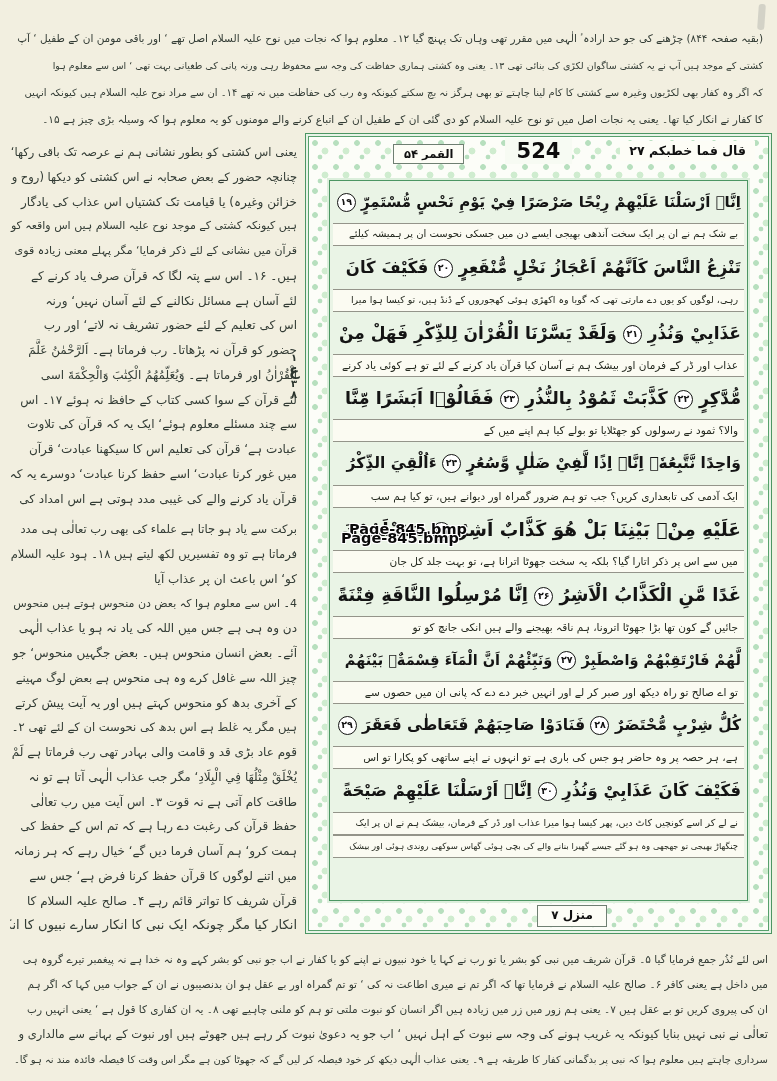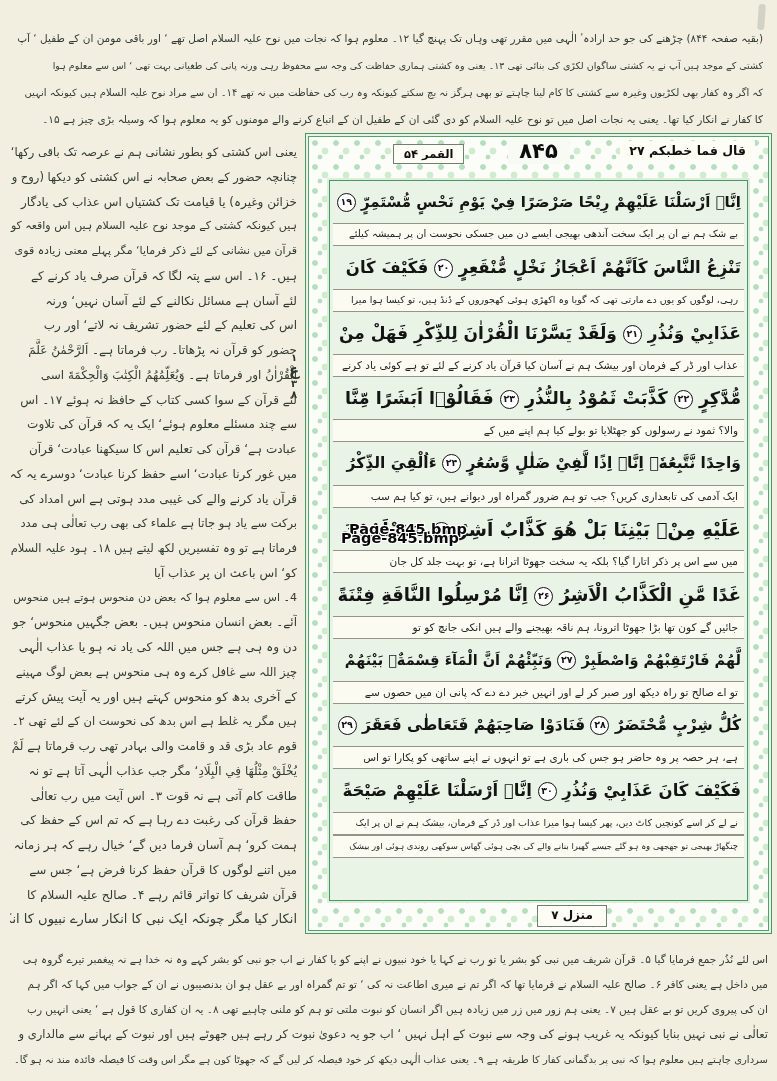--- a/index.html
+++ b/index.html
@@ -84,26 +84,26 @@
       <div class="cline jfit" style="word-spacing: 0px;">ہیں۔ ۱۶۔ اس سے پتہ لگا کہ قرآن صرف یاد کرنے کے</div>
       <div class="cline jfit" style="word-spacing: 0px;">لئے آسان ہے مسائل نکالنے کے لئے آسان نہیں‘ ورنہ</div>
       <div class="cline jfit" style="word-spacing: 0px;">اس کی تعلیم کے لئے حضور تشریف نہ لاتے‘ اور رب</div>
       <div class="cline jfit" style="word-spacing: 0px;">حضور کو قرآن نہ پڑھاتا۔ رب فرماتا ہے۔ اَلرَّحْمٰنُ عَلَّمَ</div>
       <div class="cline jfit" style="word-spacing: 0px;">الْقُرْاٰنُ اور فرماتا ہے۔ وَيُعَلِّمُهُمُ الْكِتٰبَ وَالْحِكْمَةَ اسی</div>
       <div class="cline jfit" style="word-spacing: 0px;">لئے قرآن کے سوا کسی کتاب کے حافظ نہ ہوئے ۱۷۔ اس</div>
       <div class="cline jfit" style="word-spacing: 0px;">سے چند مسئلے معلوم ہوئے‘ ایک یہ کہ قرآن کی تلاوت</div>
       <div class="cline jfit" style="word-spacing: 0px;">عبادت ہے‘ قرآن کی تعلیم اس کا سیکھنا عبادت‘ قرآن</div>
       <div class="cline jfit" style="word-spacing: 0px;">میں غور کرنا عبادت‘ اسے حفظ کرنا عبادت‘ دوسرے یہ کہ</div>
       <div class="cline jfit" style="word-spacing: 0px;">قرآن یاد کرنے والے کی غیبی مدد ہوتی ہے اس امداد کی</div>
-      <div class="cline jfit" style="word-spacing: 0px; font-size: 11.5px;">برکت سے یاد ہو جاتا ہے علماء کی بھی رب تعالٰی ہی مدد</div>
+      <div class="cline jfit" style="word-spacing: 0px; font-size: 11.5px; margin-top: 6px;">برکت سے یاد ہو جاتا ہے علماء کی بھی رب تعالٰی ہی مدد</div>
       <div class="cline jfit" style="word-spacing: 0px; font-size: 11.5px;">فرماتا ہے تو وہ تفسیریں لکھ لیتے ہیں ۱۸۔ ہود علیہ السلام</div>
       <div class="cline jfit" style="word-spacing: 0px;">کو‘ اس باعث ان پر عذاب آیا</div>
       <div class="cline jfit" style="word-spacing: 0px; font-size: 11px;">4۔ اس سے معلوم ہوا کہ بعض دن منحوس ہوتے ہیں منحوس</div>
+      <div class="cline jfit" style="word-spacing: 0px;">دن وہ ہی ہے جس میں اللہ کی یاد نہ ہو یا عذاب الٰہی</div>
       <div class="cline jfit" style="word-spacing: 0px;">آئے۔ بعض انسان منحوس ہیں۔ بعض جگہیں منحوس‘ جو</div>
-      <div class="cline jfit" style="word-spacing: 0px;">دن وہ ہی ہے جس میں اللہ کی یاد نہ ہو یا عذاب الٰہی</div>
       <div class="cline jfit" style="word-spacing: 0px; font-size: 11.5px;">چیز اللہ سے غافل کرے وہ ہی منحوس ہے بعض لوگ مہینے</div>
       <div class="cline jfit" style="word-spacing: 0px;">کے آخری بدھ کو منحوس کہتے ہیں اور یہ آیت پیش کرتے</div>
       <div class="cline jfit" style="word-spacing: 0px; font-size: 11.5px;">ہیں مگر یہ غلط ہے اس بدھ کی نحوست ان کے لئے تھی ۲۔</div>
       <div class="cline jfit" style="word-spacing: 0px;">قوم عاد بڑی قد و قامت والی بہادر تھی رب فرماتا ہے لَمْ</div>
       <div class="cline jfit" style="word-spacing: 0px;">يُخْلَقْ مِثْلُهَا فِي الْبِلَادِ‘ مگر جب عذاب الٰہی آتا ہے تو نہ</div>
       <div class="cline jfit" style="word-spacing: 0px;">طاقت کام آتی ہے نہ قوت ۳۔ اس آیت میں رب تعالٰی</div>
       <div class="cline jfit" style="word-spacing: 0px;">حفظ قرآن کی رغبت دے رہا ہے کہ تم اس کے حفظ کی</div>
       <div class="cline jfit" style="word-spacing: 0px;">ہمت کرو‘ ہم آسان فرما دیں گے‘ خیال رہے کہ ہر زمانہ</div>
       <div class="cline jfit" style="word-spacing: 0px;">میں اتنے لوگوں کا قرآن حفظ کرنا فرض ہے‘ جس سے</div>
       <div class="cline jfit" style="word-spacing: 0px;">قرآن شریف کا تواتر قائم رہے ۴۔ صالح علیہ السلام کا</div>
@@ -113,21 +113,21 @@
   <div class="ruku">
       <div class="ruku-item">۱</div>
       <div class="ruku-item">ع</div>
       <div class="ruku-item">۳</div>
       <div class="ruku-item">۸</div>
     </div>
 
   <div class="quran-frame">
     <div class="frame-pattern">
       <div class="hdr-juz" dir="rtl">قال فما خطبكم ۲۷</div>
-      <div class="hdr-num">۸۴۵</div>
+      <div class="hdr-num">524</div>
       <div class="hdr-surah" dir="rtl">القمر ۵۴</div>
       <div class="frame-content" id="verses">
           <div class="v-row">
             <div class="arabic-line jfit" style="word-spacing: 0px; font-size: 15px;">اِنَّاۤ اَرْسَلْنَا عَلَيْهِمْ رِيْحًا صَرْصَرًا فِيْ يَوْمِ نَحْسٍ مُّسْتَمِرٍّ <span class="vnum">۱۹</span></div>
             <div class="urdu-strip jfit" style="word-spacing: 0px; font-size: 10px;">بے شک ہم نے ان پر ایک سخت آندھی بھیجی ایسے دن میں جسکی نحوست ان پر ہمیشہ کیلئے</div>
           </div>
           <div class="v-row">
             <div class="arabic-line jfit" style="word-spacing: 0px; font-size: 16.5px;">تَنْزِعُ النَّاسَ كَاَنَّهُمْ اَعْجَازُ نَخْلٍ مُّنْقَعِرٍ <span class="vnum">۲۰</span> فَكَيْفَ كَانَ</div>
             <div class="urdu-strip jfit" style="word-spacing: 0px; font-size: 9.5px;">رہی، لوگوں کو یوں دے مارتی تھی کہ گویا وہ اکھڑی ہوئی کھجوروں کے ڈنڈ ہیں، تو کیسا ہوا میرا</div>
           </div>

